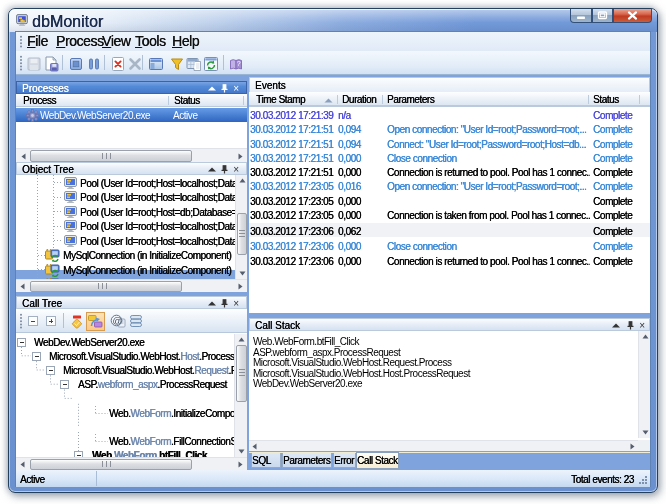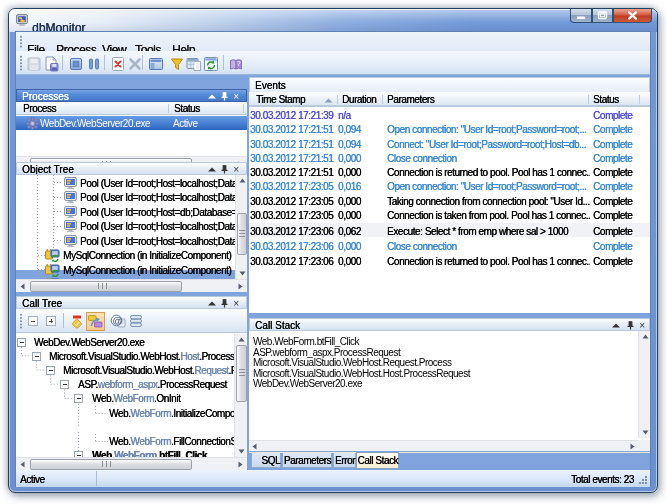--- a/index.html
+++ b/index.html
@@ -11,36 +11,36 @@
 #win { position:absolute; left:8px; top:8px; width:650px; height:485px;
   border-radius:7px; background:linear-gradient(#8cacdf 0px, #7da0da 20px, #7299d6 24px, #6e95d3 55%, #6a90cf 100%);
   border:1px solid #24405f;
   box-shadow: 0 0 0 1px rgba(255,255,255,0.5) inset, 2px 3px 8px rgba(80,95,115,0.6), -2px -2px 6px rgba(80,95,115,0.3);
 }
 #titlebar { position:absolute; left:0; top:0; width:648px; height:23px; border-radius:6px 6px 0 0;
   background: linear-gradient(to bottom, rgba(255,255,255,0.5) 0%, rgba(255,255,255,0.15) 40%, rgba(255,255,255,0) 60%, rgba(20,40,90,0.10) 100%),
               linear-gradient(to right, #f3f7fc 0%, #e6eef8 14%, #bed1ec 32%, #8cacdf 52%, #7299d8 72%, #7299d8 100%);
   box-shadow: inset 0 1px 0 rgba(255,255,255,0.75);
 }
-#title { position:absolute; left:23px; top:12px; font-size:12px; color:#1b2b4d; }
+#title { position:absolute; left:23px; top:4px; font-size:16px; color:#1b2b4d; }
 #appicon { position:absolute; left:7px; top:5px; width:12px; height:12px; }
 .wbtn { position:absolute; top:0px; height:14px; border:1px solid #33507a; border-top:none; }
 #btn-min { left:561px; width:22px; border-radius:0 0 0 4px; background:linear-gradient(#d4e0ee 0%, #b4c6da 45%, #8aa2be 50%, #9fb4cb 100%); }
 #btn-max { left:583px; width:21px; background:linear-gradient(#d4e0ee 0%, #b4c6da 45%, #8aa2be 50%, #9fb4cb 100%); }
 #btn-close { left:604px; width:39px; border-radius:0 0 4px 0; background:linear-gradient(#eba795 0%, #d7654c 40%, #c03a22 55%, #cb5d3a 100%); }
 .wbtn svg { display:block; margin:auto; }
 
 
 #client { position:absolute; left:6px; top:22px; width:636px; height:456px;
   background:#7ea3dd; border:1px solid #5e82b4; }
 
 
 #menubar { position:absolute; left:7px; top:23px; width:634px; height:19px;
   background:linear-gradient(#eef4fb, #e0eaf7); }
-.menuitem { position:absolute; top:11px; font-size:12px; letter-spacing:-0.45px; color:#111; }
+.menuitem { position:absolute; top:1px; font-size:14px; letter-spacing:-0.45px; color:#111; }
 .menuitem u { text-decoration:underline; }
 #toolbar { position:absolute; left:7px; top:42px; width:634px; height:24px;
   background:linear-gradient(#f3f8fd, #e1ebf8 70%, #d2e1f3); border-bottom:1px solid #9ab4d4; }
 .tbicon { position:absolute; top:5px; width:16px; height:16px; }
 .tbdiv { position:absolute; top:4px; width:1px; height:15px; background:#b0c0d6; }
 .vgrip { position:absolute; }
 
 
 #dock { position:absolute; left:7px; top:66px; width:634px; height:395px; background:#7ea3dd; }
 
@@ -64,21 +64,21 @@
 
 .treerow { position:absolute; font-size:10px; letter-spacing:-0.45px; color:#000; white-space:nowrap; overflow:hidden; }
 .grey { color:#6d87ad; }
 .evrow { position:absolute; font-size:10px; letter-spacing:-0.45px; white-space:nowrap; overflow:hidden; }
 .ev-blue { color:#4f4cd8; }
 .ev-lblue { color:#3c8ad8; }
 .ev-black { color:#000; }
 .cell { position:absolute; overflow:hidden; white-space:nowrap; }
 
 .tab { position:absolute; font-size:10px; color:#000; border:1px solid #94a9c4; border-top:none; background:linear-gradient(#dfe9f6,#cad9ee); }
-.tab span, .tabsel span { position:absolute; left:0; right:0; text-align:right; top:2px; letter-spacing:-0.45px; white-space:nowrap; }
+.tab span, .tabsel span { position:absolute; left:0; right:0; text-align:left; top:2px; letter-spacing:-0.45px; white-space:nowrap; }
 .tabsel { position:absolute; font-size:10px; color:#000; border:1px solid #8ba0bc; background:linear-gradient(#fefdf6,#f8edd3); }
 
 #statusbar { position:absolute; left:7px; top:461px; width:634px; height:17px;
   background:linear-gradient(#ecf3fd 0%, #d9e7f8 55%, #c4d8f0 100%); font-size:10px; color:#000; }
 .stcell { position:absolute; top:1px; height:15px; border-right:1px solid #a8bcd6; overflow:hidden; }
 .stcell span { position:absolute; top:3px; left:4px; white-space:nowrap; letter-spacing:-0.45px; }
 </style>
 </head>
 <body>
 <div id="page">
@@ -209,21 +209,21 @@
         </svg>
       <div class="tbdiv" style="left:207px"></div>
       <svg class="tbicon" style="left:212px" viewBox="0 0 16 16">
           <path d="M2.5 4.5 Q5.2 2.8 8 4.5 L8 13 Q5.2 11.3 2.5 13 Z" fill="#c0b2e4" stroke="#8068b8" stroke-width="0.9"></path>
           <path d="M13.5 4.5 Q10.8 2.8 8 4.5 L8 13 Q10.8 11.3 13.5 13 Z" fill="#a690d4" stroke="#8068b8" stroke-width="0.9"></path>
           <text x="9" y="9.6" font-size="6.5" fill="#fff" font-family="Liberation Sans">?</text>
         </svg>
     </div>
     <div id="dock"></div>
 
-    <div class="panel" style="left:7px;top:80px;width:231px;height:81px">
+    <div class="panel" style="left:7px;top:72px;width:231px;height:81px">
       <div class="cap cap-active" style="left:0;top:0;width:231px;height:13px">
         <span class="t">Processes</span>
         <svg style="position:absolute;right:30px;top:4px" width="8" height="5">
             <path d="M0 4.5 L4 0.5 L8 4.5 Z" fill="#fff"></path>
           </svg>
         <svg style="position:absolute;right:18px;top:2px" width="7" height="9">
             <g stroke="#fff" stroke-width="1.2" fill="none">
               <rect x="2.2" y="0.8" width="2.6" height="4" fill="#fff"></rect>
               <line x1="0.5" y1="5.4" x2="6.5" y2="5.4"></line>
               <line x1="3.5" y1="5.4" x2="3.5" y2="8.5"></line>
@@ -529,26 +529,20 @@
               <span style="position:absolute;left:1.5px;top:3px;width:4px;height:1px;background:#333"></span>
             </span>
             <span style="position:absolute;left:47px;top:2px">Microsoft.VisualStudio.WebHost.<span class="grey">Request</span>.P</span>
           </div>
           <div class="treerow" style="left:0;top:43.1px;width:218px;height:14px">
             <span style="position:absolute;left:44px;top:3px;width:9px;height:9px;border:1px solid #9aa6b6;background:#fff">
               <span style="position:absolute;left:1.5px;top:3px;width:4px;height:1px;background:#333"></span>
             </span>
             <span style="position:absolute;left:62px;top:2px">ASP.<span class="grey">webform_aspx</span>.ProcessRequest</span>
           </div>
-          <div class="treerow" style="left:0;top:57.3px;width:218px;height:14px">
-            <span style="position:absolute;left:58px;top:3px;width:9px;height:9px;border:1px solid #9aa6b6;background:#fff">
-              <span style="position:absolute;left:1.5px;top:3px;width:4px;height:1px;background:#333"></span>
-            </span>
-            <span style="position:absolute;left:76px;top:2px">Web.<span class="grey">WebForm</span>.OnInit</span>
-          </div>
           <div class="treerow" style="left:0;top:71.5px;width:218px;height:14px">
             <svg style="position:absolute;left:79px;top:0" width="14" height="11">
               <g stroke="#a0a8b8" stroke-dasharray="1 2">
                 <line x1="0.5" y1="0" x2="0.5" y2="7.5"></line>
                 <line x1="0.5" y1="7.5" x2="13" y2="7.5"></line>
               </g>
             </svg>
             <span style="position:absolute;left:93px;top:2px">Web.<span class="grey">WebForm</span>.InitializeComponent</span>
           </div>
           <div class="treerow" style="left:0;top:99.9px;width:218px;height:14px">
@@ -658,33 +652,31 @@
           </div>
           <div class="evrow ev-lblue" style="left:0;top:101.95px;width:401px;height:14px;">
             <span class="cell" style="left:1px;top:2.5px;width:86px">30.03.2012 17:23:05</span>
             <span class="cell" style="left:89px;top:2.5px;width:44px">0,016</span>
             <span class="cell" style="left:138px;top:2.5px;width:203px">Open connection: "User Id=root;Password=root;...</span>
             <span class="cell" style="left:344px;top:2.5px;width:55px">Complete</span>
           </div>
           <div class="evrow ev-black" style="left:0;top:116.20px;width:401px;height:14px;">
             <span class="cell" style="left:1px;top:2.5px;width:86px">30.03.2012 17:23:05</span>
             <span class="cell" style="left:89px;top:2.5px;width:44px">0,000</span>
-            <span class="cell" style="left:138px;top:2.5px;width:203px">Taking connection from connection pool: "User Id...</span>
             <span class="cell" style="left:344px;top:2.5px;width:55px">Complete</span>
           </div>
           <div class="evrow ev-black" style="left:0;top:130.45px;width:401px;height:14px;">
             <span class="cell" style="left:1px;top:2.5px;width:86px">30.03.2012 17:23:05</span>
             <span class="cell" style="left:89px;top:2.5px;width:44px">0,000</span>
             <span class="cell" style="left:138px;top:2.5px;width:203px">Connection is taken from pool. Pool has 1 connec...</span>
             <span class="cell" style="left:344px;top:2.5px;width:55px">Complete</span>
           </div>
           <div class="evrow ev-black" style="left:0;top:146.20px;width:401px;height:14px;background:#f1f2f6;">
             <span class="cell" style="left:1px;top:2.5px;width:86px">30.03.2012 17:23:06</span>
             <span class="cell" style="left:89px;top:2.5px;width:44px">0,062</span>
-            <span class="cell" style="left:138px;top:2.5px;width:203px">Execute: Select * from emp where sal &gt; 1000</span>
             <span class="cell" style="left:344px;top:2.5px;width:55px">Complete</span>
           </div>
           <div class="evrow ev-lblue" style="left:0;top:161.95px;width:401px;height:14px;">
             <span class="cell" style="left:1px;top:2.5px;width:86px">30.03.2012 17:23:06</span>
             <span class="cell" style="left:89px;top:2.5px;width:44px">0,000</span>
             <span class="cell" style="left:138px;top:2.5px;width:203px">Close connection</span>
             <span class="cell" style="left:344px;top:2.5px;width:55px">Complete</span>
           </div>
           <div class="evrow ev-black" style="left:0;top:176.20px;width:401px;height:14px;">
             <span class="cell" style="left:1px;top:2.5px;width:86px">30.03.2012 17:23:06</span>

